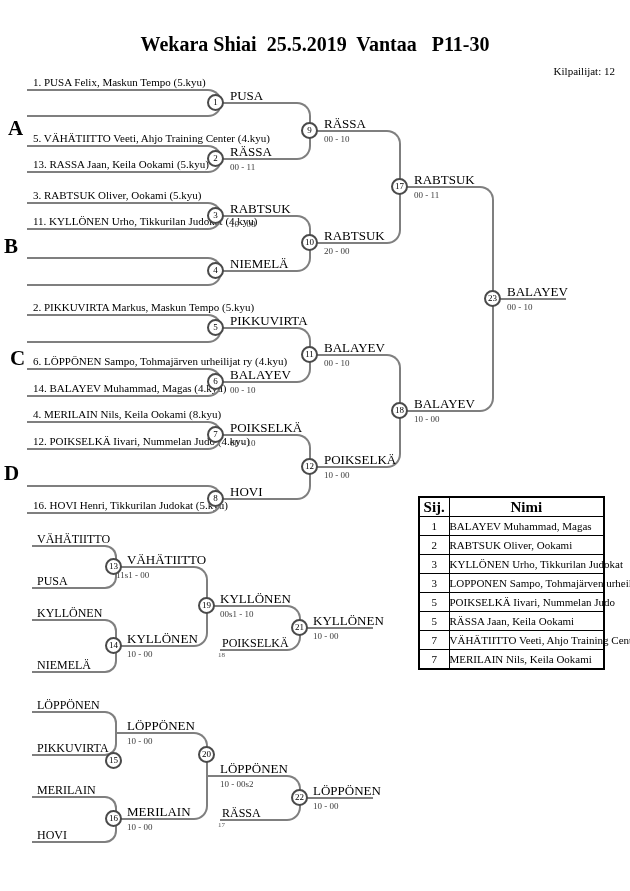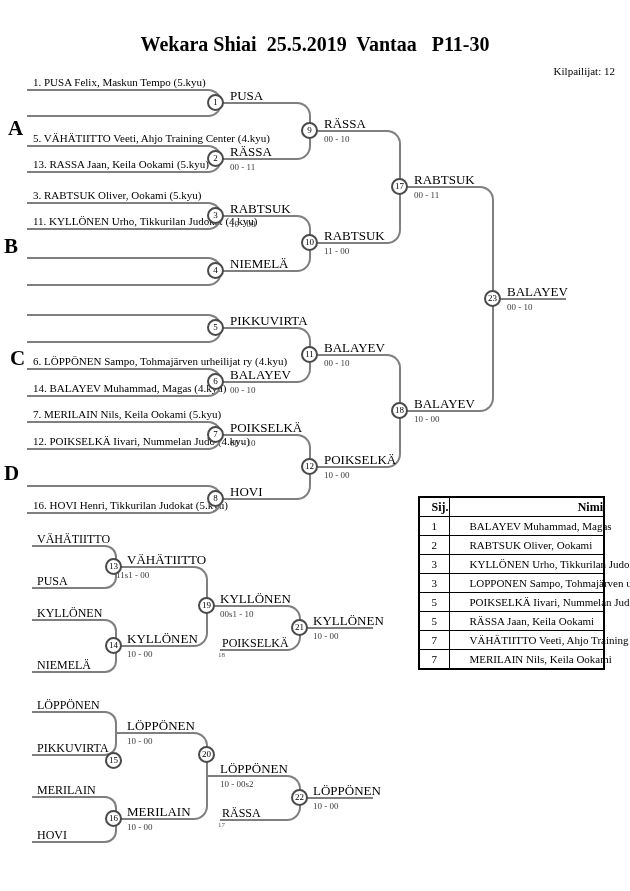--- a/index.html
+++ b/index.html
@@ -17,45 +17,46 @@
   .ent{position:absolute;font-size:11px;white-space:nowrap;}
   .wn{position:absolute;font-size:13px;white-space:nowrap;}
   .sc{position:absolute;font-size:9px;color:#3c3c3c;white-space:nowrap;}
   .sd{position:absolute;font-size:12px;white-space:nowrap;}
   .rf{position:absolute;font-size:7px;color:#555;}
   .rtitle{position:absolute;left:418px;top:477px;width:187px;text-align:center;
           font-size:13px;font-weight:bold;}
   .results{position:absolute;left:418px;top:496px;}
   .results table{border-collapse:collapse;width:187px;table-layout:fixed;border:2px solid #000;}
   .results th,.results td{border:1px solid #000;font-size:11px;height:18px;padding:0;vertical-align:middle;}
-  .results th{font-size:12px;font-weight:bold;text-align:right;}
+  .results th{font-size:15px;font-weight:bold;text-align:center;}
   .results td.sj{text-align:center;}
-  .results td.nm{padding-left:20px;white-space:nowrap;overflow:visible;border-radius:9px;}
+  .results td.nm{padding-left:0;white-space:nowrap;overflow:visible;border-radius:9px;}
 </style>
 </head>
 <body>
 
 <div id="page">
 
   <div class="title">Wekara Shiai  25.5.2019  Vantaa   P11-30</div>
   <div class="comp">Kilpailijat: 12</div>
 
   <div class="gl" style="left:8px;top:116px">A</div>
   <div class="gl" style="left:4px;top:234px">B</div>
   <div class="gl" style="left:10px;top:346px">C</div>
   <div class="gl" style="left:4px;top:461px">D</div>
 
   <div class="ent" style="left:33px;top:76px">1. PUSA Felix, Maskun Tempo (5.kyu)</div>
   <div class="ent" style="left:33px;top:132px">5. VÄHÄTIITTO Veeti, Ahjo Training Center (4.kyu)</div>
   <div class="ent" style="left:33px;top:158px">13. RASSA Jaan, Keila Ookami (5.kyu)</div>
   <div class="ent" style="left:33px;top:189px">3. RABTSUK Oliver, Ookami (5.kyu)</div>
   <div class="ent" style="left:33px;top:215px">11. KYLLÖNEN Urho, Tikkurilan Judokat (4.kyu)</div>
+  <div class="ent" style="left:33px;top:301px">2. PIKKUVIRTA Markus, Maskun Tempo (5.kyu)</div>
   <div class="ent" style="left:33px;top:355px">6. LÖPPÖNEN Sampo, Tohmajärven urheilijat ry (4.kyu)</div>
   <div class="ent" style="left:33px;top:382px">14. BALAYEV Muhammad, Magas (4.kyu)</div>
-  <div class="ent" style="left:33px;top:408px">7. MERILAIN Nils, Keila Ookami (5.kyu)</div>
+  <div class="ent" style="left:33px;top:408px">4. MERILAIN Nils, Keila Ookami (8.kyu)</div>
   <div class="ent" style="left:33px;top:435px">12. POIKSELKÄ Iivari, Nummelan Judo (4.kyu)</div>
   <div class="ent" style="left:33px;top:499px">16. HOVI Henri, Tikkurilan Judokat (5.kyu)</div>
 
   <div class="ln" style="left:27px;top:89px;width:168px"></div>
   <div class="ln" style="left:27px;top:115px;width:168px"></div>
   <div class="ln" style="left:27px;top:145px;width:168px"></div>
   <div class="ln" style="left:27px;top:171px;width:168px"></div>
   <div class="ln" style="left:27px;top:202px;width:168px"></div>
   <div class="ln" style="left:27px;top:228px;width:168px"></div>
   <div class="ln" style="left:27px;top:257px;width:168px"></div>
@@ -129,21 +130,21 @@
   <div class="wn" style="left:230px;top:256px">NIEMELÄ</div>
   <div class="wn" style="left:230px;top:313px">PIKKUVIRTA</div>
   <div class="wn" style="left:230px;top:367px">BALAYEV</div>
   <div class="sc" style="left:230px;top:385px">00 - 10</div>
   <div class="wn" style="left:230px;top:420px">POIKSELKÄ</div>
   <div class="sc" style="left:230px;top:438px">00 - 10</div>
   <div class="wn" style="left:230px;top:484px">HOVI</div>
   <div class="wn" style="left:324px;top:116px">RÄSSA</div>
   <div class="sc" style="left:324px;top:134px">00 - 10</div>
   <div class="wn" style="left:324px;top:228px">RABTSUK</div>
-  <div class="sc" style="left:324px;top:246px">11 - 00</div>
+  <div class="sc" style="left:324px;top:246px">20 - 00</div>
   <div class="wn" style="left:324px;top:340px">BALAYEV</div>
   <div class="sc" style="left:324px;top:358px">00 - 10</div>
   <div class="wn" style="left:324px;top:452px">POIKSELKÄ</div>
   <div class="sc" style="left:324px;top:470px">10 - 00</div>
   <div class="wn" style="left:414px;top:172px">RABTSUK</div>
   <div class="sc" style="left:414px;top:190px">00 - 11</div>
   <div class="wn" style="left:414px;top:396px">BALAYEV</div>
   <div class="sc" style="left:414px;top:414px">10 - 00</div>
   <div class="wn" style="left:507px;top:284px">BALAYEV</div>
   <div class="sc" style="left:507px;top:302px">00 - 10</div>

